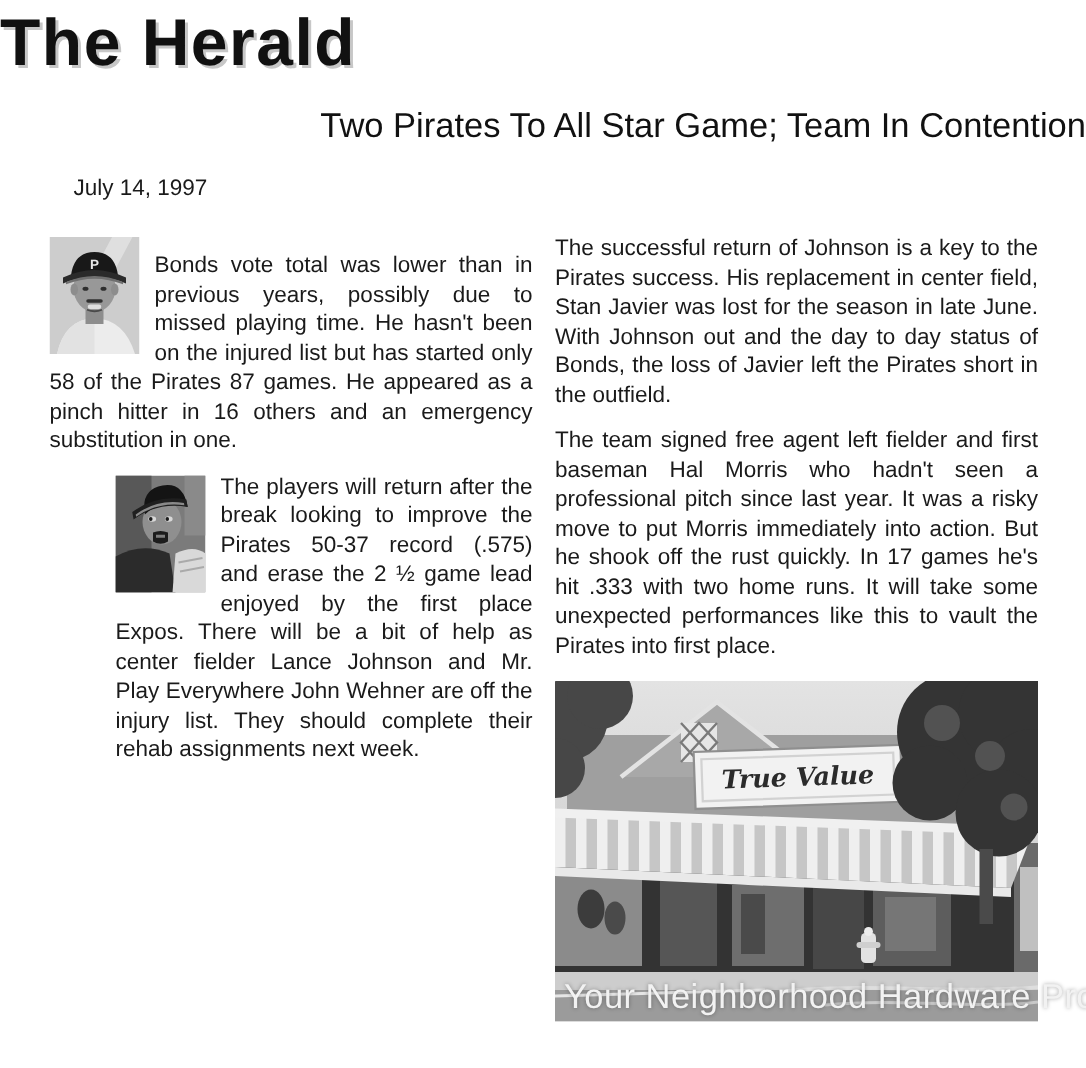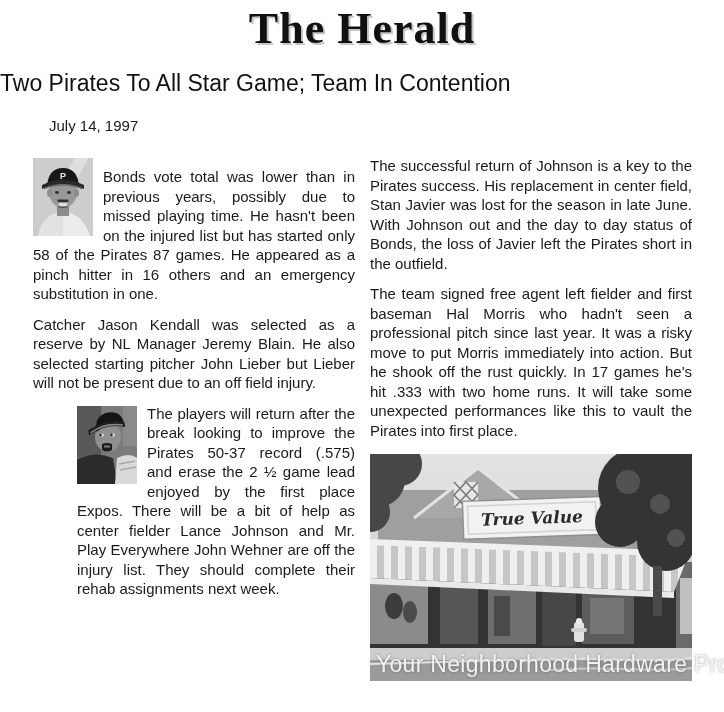--- a/index.html
+++ b/index.html
@@ -2,28 +2,28 @@
 <html><head>
 <meta charset="utf-8">
 <style>
   html,body{margin:0;padding:0;}
   body{
     width:724px;height:712px;overflow:hidden;background:#ffffff;
     font-family:"Liberation Sans",sans-serif;color:#1a1a1a;
     -webkit-font-smoothing:antialiased;
   }
   .masthead{
-    margin:6px 0 0;text-align:center;
-    font-family:Liberation Serif, serif;font-weight:700;
+    margin:6px 0 0;
+    font-family:Liberation Sans, sans-serif;font-weight:700;
     font-size:44px;line-height:1.05;letter-spacing:1px;color:#111;
     text-shadow:2px 2px 0 rgba(130,130,130,.45);
   }
   .headline{
-    margin:18px 0 0;text-align:left;
-    font-size:23px;font-weight:400;color:#111;
+    margin:18px 0 0;text-align:right;
+    font-size:23px;font-weight:400;color:#111;padding-left:44px;
   }
   .dateline{margin:20px 0 0 49px;font-size:15px;}
   .columns{display:flex;gap:15px;padding:22px 32px 0 33px;}
   .col{width:322px;}
   .para{
     margin:0 0 11px;font-size:15px;line-height:19.5px;
     text-align:justify;hyphens:none;
   }
   .para:last-child{margin-bottom:0;margin-left:44px;}
   .inline-photo{
@@ -75,21 +75,20 @@
             <ellipse cx="36" cy="34.5" rx="2" ry="1.4" fill="#2e2e2e"></ellipse>
             <rect x="24.5" y="41.5" width="11" height="2.4" rx="1.2" fill="#303030"></rect>
             <rect x="25.5" y="45" width="9" height="3" rx="1.5" fill="#dedede"></rect>
             <path d="M25,48.5 Q30,50.5 35,48.5" stroke="#4a4a4a" stroke-width="1.2" fill="none"></path>
           </svg>
         </span>
       </p>
 
       <p class="para">Bonds vote total was lower than in previous years, possibly due to missed playing time. He hasn't been on the injured list but has started only 58 of the Pirates 87 games. He appeared as a pinch hitter in 16 others and an emergency substitution in one.</p>
 
-      <p class="para">Catcher Jason Kendall was selected as a reserve by NL Manager Jeremy Blain. He also selected starting pitcher John Lieber but Lieber will not be present due to an off field injury.</p>
 
       <p class="para">
         <span class="inline-photo">
           <svg viewBox="0 0 60 78" width="60" height="78">
             <rect width="60" height="78" fill="#7b7b7b"></rect>
             <rect width="24" height="78" fill="#585858"></rect>
             <rect x="46" y="0" width="14" height="40" fill="#8a8a8a"></rect>
             <path d="M0,78 L0,54 Q18,44 36,52 L40,78 Z" fill="#2b2b2b"></path>
             <path d="M38,78 L40,52 Q52,46 60,52 L60,78 Z" fill="#d9d9d9"></path>
             <path d="M42,58 L58,55 M43,64 L59,61" stroke="#aaaaaa" stroke-width="1.5" fill="none"></path>

